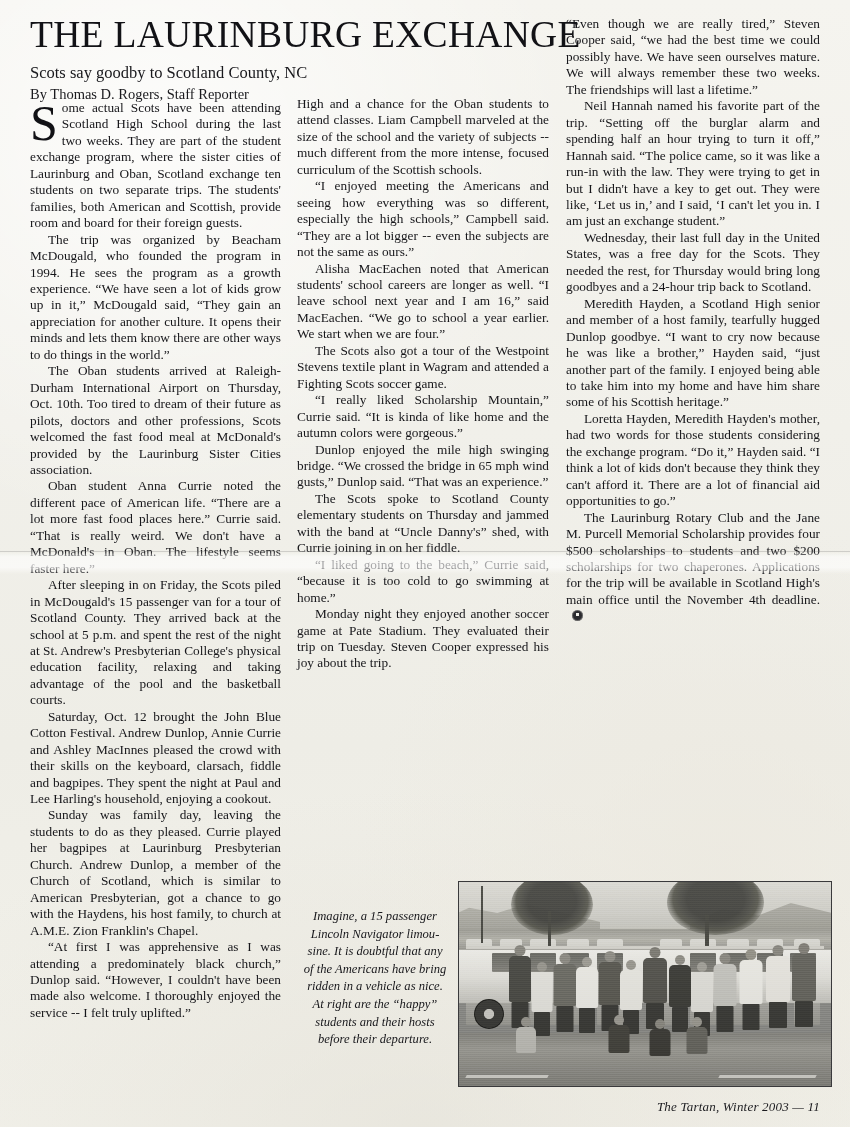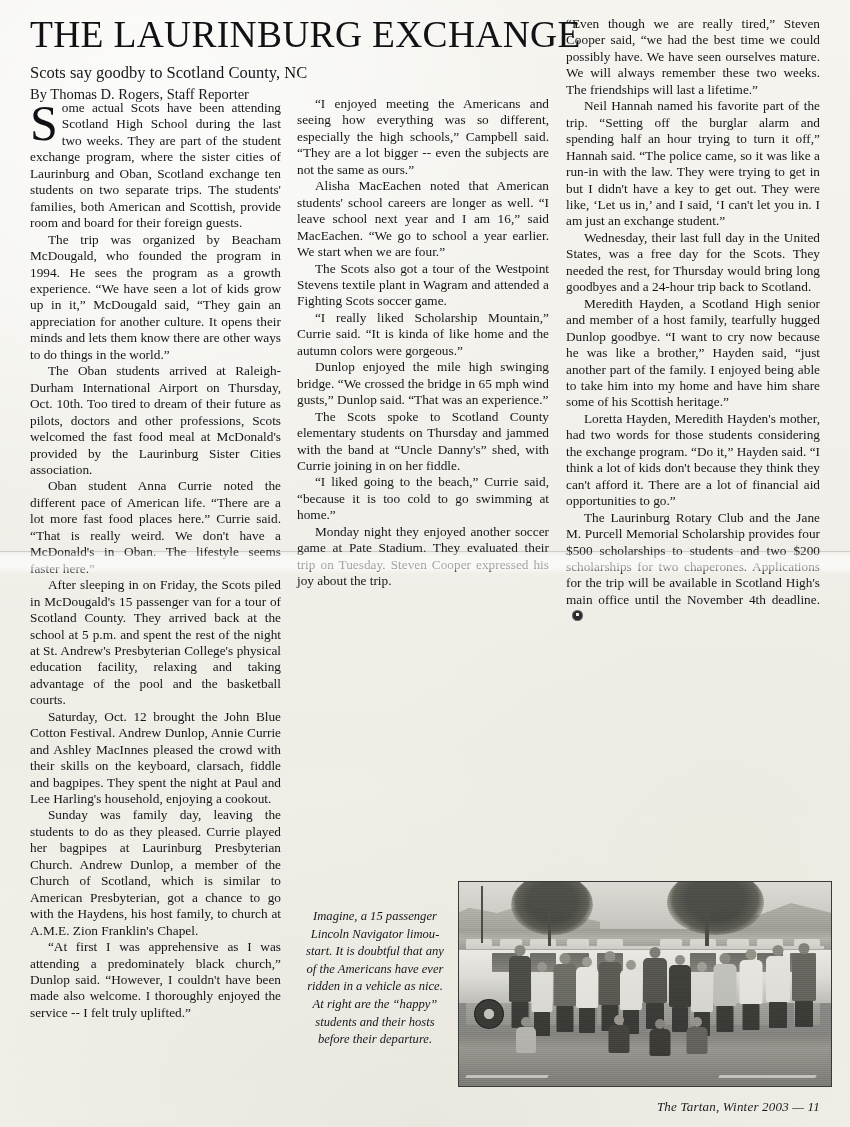--- a/index.html
+++ b/index.html
@@ -281,20 +281,21 @@
     <p>The trip was organized by Beacham McDougald, who founded the program in 1994. He sees the program as a growth experience. “We have seen a lot of kids grow up in it,” McDougald said, “They gain an appreciation for another culture. It opens their minds and lets them know there are other ways to do things in the world.”</p>
     <p>The Oban students arrived at Raleigh-Durham International Airport on Thursday, Oct. 10th. Too tired to dream of their future as pilots, doctors and other professions, Scots welcomed the fast food meal at McDonald's  provided by the Laurinburg Sister Cities association.</p>
     <p>Oban student Anna Currie noted the different pace of American life. “There are a lot more fast food places here.” Currie said. “That is really weird. We don't have a McDonald's in Oban. The lifestyle seems faster here.”</p>
     <p>After sleeping in on Friday, the Scots piled in McDougald's 15 passenger van for a tour of Scotland County. They arrived back at the school at 5 p.m. and spent the rest of the night at St. Andrew's Presbyterian College's physical education facility, relaxing and taking advantage of the pool and the basketball courts.</p>
     <p>Saturday, Oct. 12 brought the John Blue Cotton Festival. Andrew Dunlop, Annie Currie and Ashley MacInnes pleased the crowd with their skills on the keyboard, clarsach, fiddle and bagpipes. They spent the night at Paul and Lee Harling's household, enjoying a cookout.</p>
     <p>Sunday was family day, leaving the students to do as they pleased. Currie played her bagpipes at Laurinburg Presbyterian Church. Andrew Dunlop, a member of the Church of Scotland, which is similar to American Presbyterian, got a chance to go with the Haydens, his host family, to church at A.M.E. Zion Franklin's Chapel.</p>
     <p>“At first I was apprehensive as I was attending a predominately black church,” Dunlop said. “However, I couldn't have been made also welcome. I thoroughly enjoyed the service -- I felt truly uplifted.”</p>
   </div>
 
   <div class="col" id="col2">
+    <p class="nodent">High and a chance for the Oban students to attend classes. Liam Campbell marveled at the size of the school and the variety of subjects -- much different from the more intense, focused curriculum of the Scottish schools.</p>
     <p>“I enjoyed meeting the Americans and seeing how everything was so different, especially the high schools,” Campbell said. “They are a lot bigger -- even the subjects are not the same as ours.”</p>
     <p>Alisha MacEachen noted that American students' school careers are longer as well. “I leave school next year and I am 16,” said MacEachen. “We go to school a year earlier. We start when we are four.”</p>
     <p>The Scots also got a tour of the Westpoint Stevens textile plant in Wagram and attended a Fighting Scots soccer game.</p>
     <p>“I really liked Scholarship Mountain,” Currie said. “It is kinda of like home and the autumn colors were gorgeous.”</p>
     <p>Dunlop enjoyed the mile high swinging bridge. “We crossed the bridge in 65 mph wind gusts,” Dunlop said. “That was an experience.”</p>
     <p>The Scots spoke to Scotland County elementary students on Thursday and jammed with the band at “Uncle Danny's” shed, with Currie joining in on her fiddle.</p>
     <p>“I liked going to the beach,” Currie said, “because it is too cold to go swimming at home.”</p>
     <p>Monday night they enjoyed another soccer game at Pate Stadium. They evaluated their trip on Tuesday. Steven Cooper expressed his joy about the trip.</p>
   </div>
 
@@ -305,22 +306,22 @@
     <p>Meredith Hayden, a Scotland High senior and member of a host family, tearfully hugged Dunlop goodbye. “I want to cry now because he was like a brother,” Hayden said, “just another part of the family. I enjoyed being able to take him into my home and have him share some of his Scottish heritage.”</p>
     <p>Loretta Hayden, Meredith Hayden's mother, had two words for those students considering the exchange program. “Do it,” Hayden said. “I think a lot of kids don't because they think they can't afford it. There are a lot of financial aid opportunities to go.”</p>
     <p>
       <span>The Laurinburg Rotary Club and the Jane M. Purcell Memorial Scholarship provides four $500 scholarships to students and two $200 scholarships for two chaperones. Applications for the trip will be available in Scotland High's main office until the November 4th deadline.</span><span class="endmark"></span>
     </p>
   </div>
 
   <div id="photo-caption">
     <p>Imagine, a 15  passenger</p>
     <p>Lincoln Navigator limou-</p>
-    <p>start. It is doubtful that any</p>
-    <p>of the Americans have ever</p>
+    <p>sine. It is doubtful that any</p>
+    <p>of the Americans have bring</p>
     <p>ridden in a vehicle as nice.</p>
     <p>At right are the “happy”</p>
     <p>students and their hosts</p>
     <p>before their departure.</p>
   </div>
 
   <div id="photo-frame" aria-label="Group photo of exchange students and host families standing in front of a white stretch limousine in a parking lot">
     <div id="photo-inner">
       <div class="ph-sky"></div>
       <div class="ph-hill"></div>

